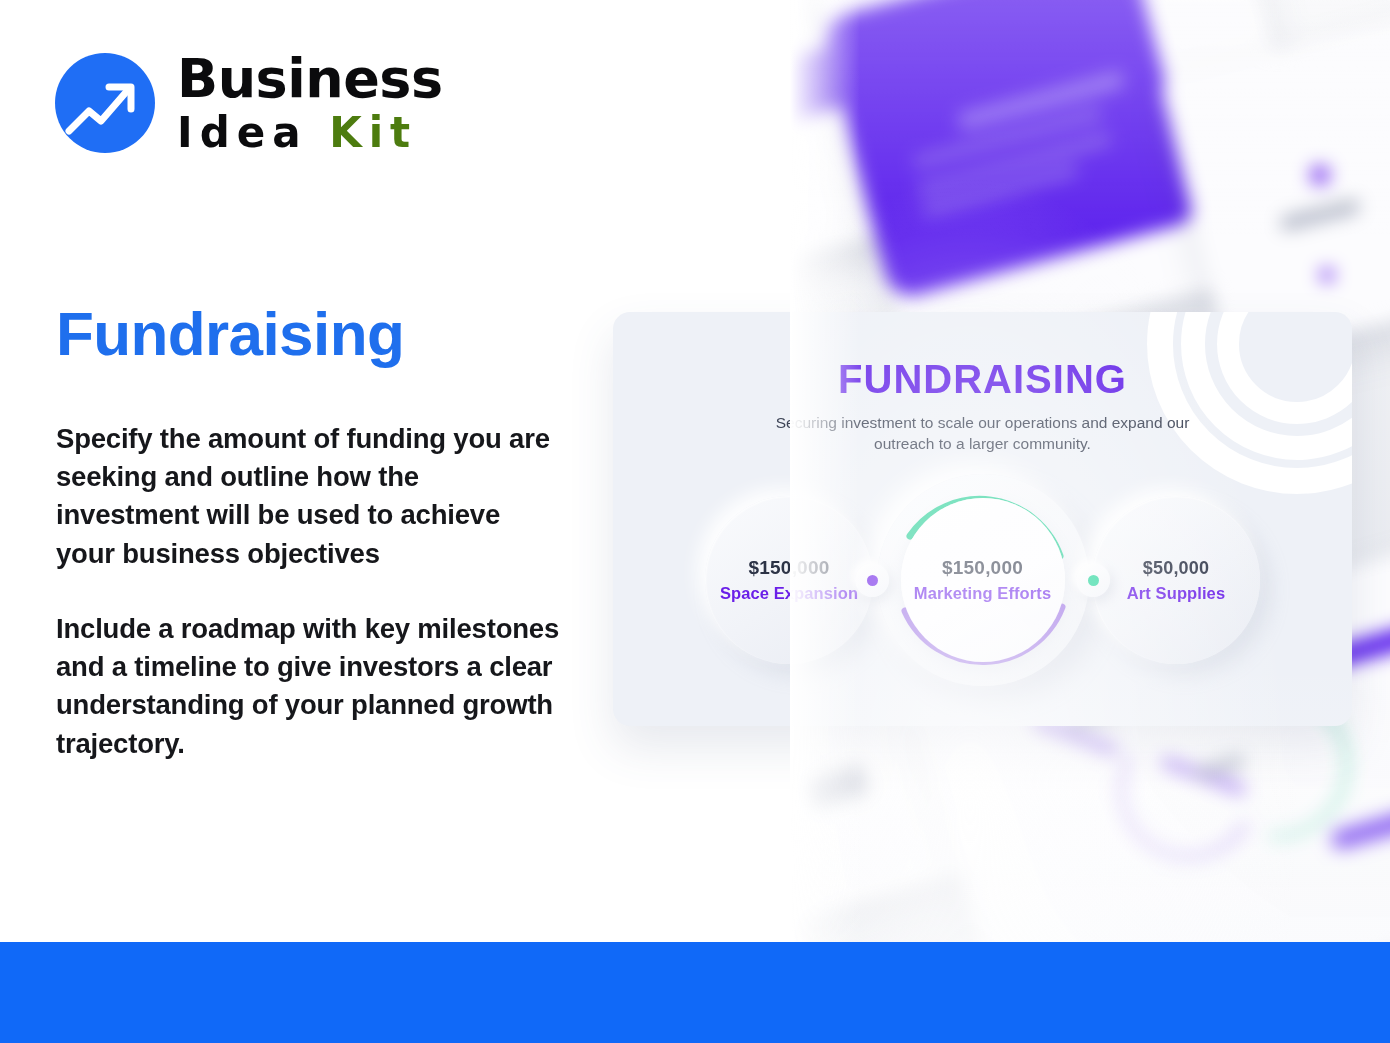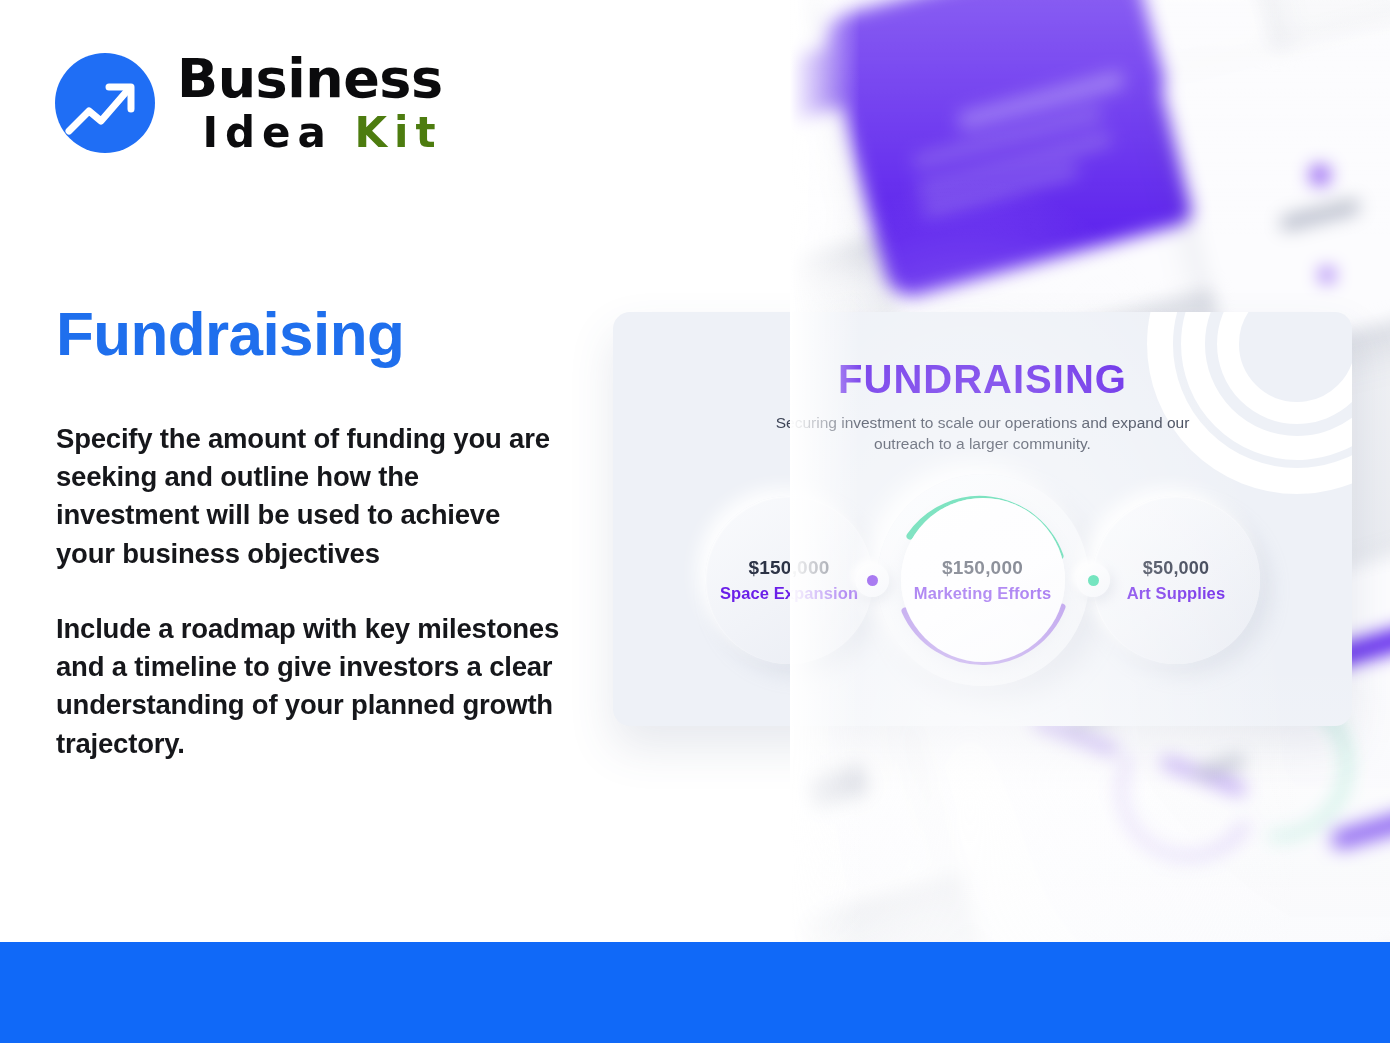--- a/index.html
+++ b/index.html
@@ -103,21 +103,21 @@
   }
   .logo-mark {
     width: 100px; height: 100px;
     border-radius: 50%;
     background: #1f6ef5;
     position: relative;
     flex: 0 0 auto;
     overflow: hidden;
   }
   .logo-mark svg { position: absolute; left: 0; top: 0; }
-  .logo-text { line-height: 1; text-align: right; }
+  .logo-text { line-height: 1; }
   .logo-line1 {
     font-size: 54px;
     font-weight: 700;
     letter-spacing: -0.5px;
     color: #0b0b0d;
     font-family: "DejaVu Sans", sans-serif;
     position: relative;
   }
   .logo-line2 {
     font-size: 42px;

